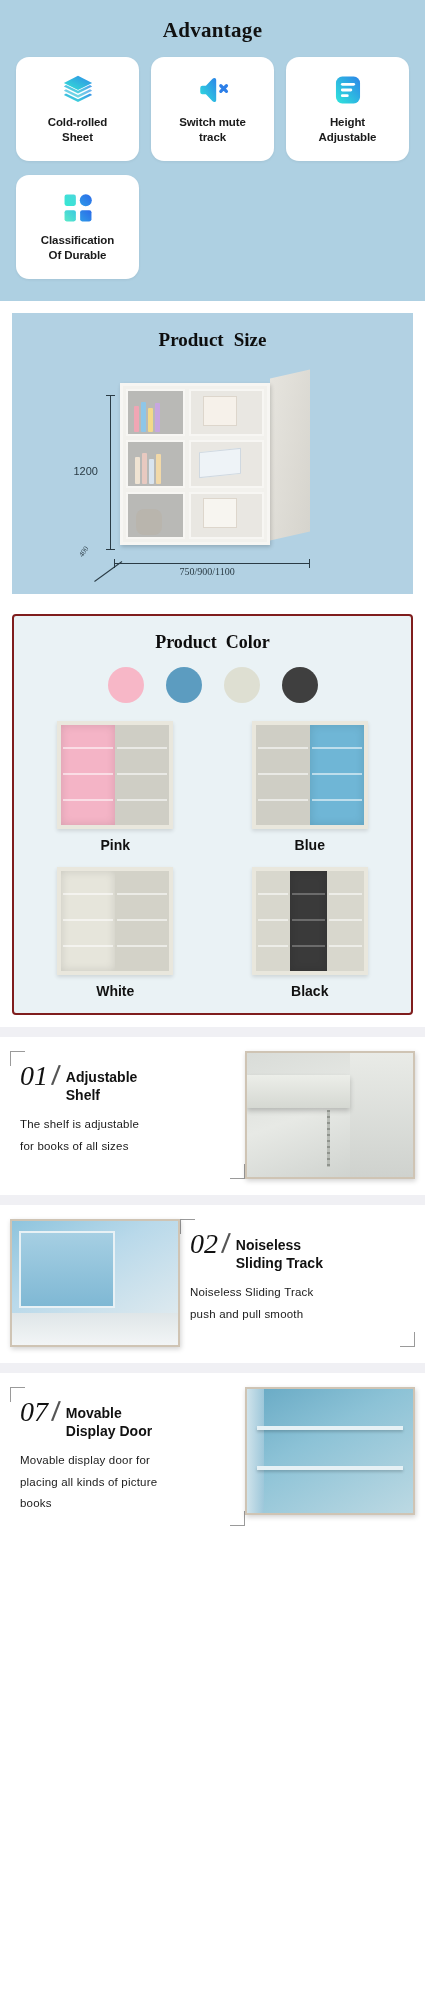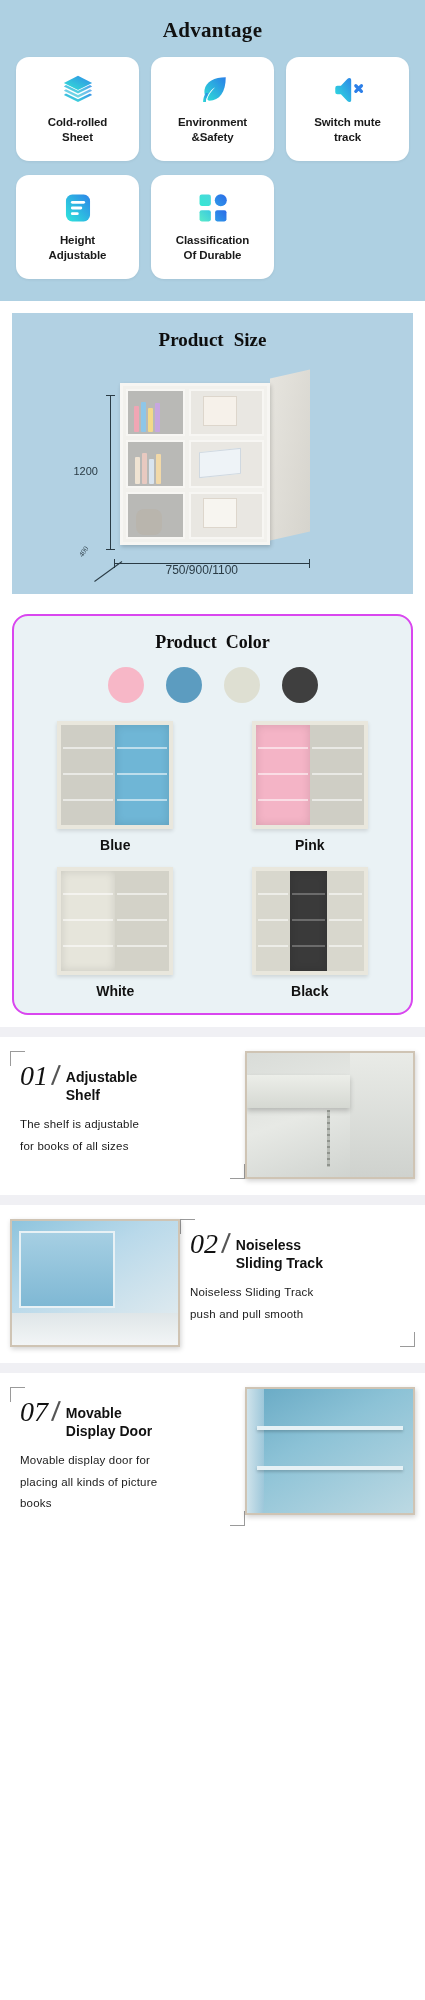--- a/index.html
+++ b/index.html
@@ -91,22 +91,22 @@
 
   .dim-h-line {
     position:absolute; left: 66px; bottom: 22px; width: 196px; height:1px; background:#2a3b45;
   }
   .dim-h-line::before, .dim-h-line::after {
     content:""; position:absolute; top:-4px; width:1px; height:9px; background:#2a3b45;
   }
   .dim-h-line::before { left:0; }
   .dim-h-line::after { right:0; }
   .dim-h-label {
-    position:absolute; left: 118px; bottom: 9px;
-    font-size: 12px; color:#2a3b45; font-family:Liberation Sans, sans-serif;
+    position:absolute; left: 132px; bottom: 9px;
+    font-size: 10px; color:#2a3b45; font-family:Liberation Serif, serif;
   }
   .dim-d-line {
     position:absolute; left: 40px; bottom: 24px; width: 34px; height:1px;
     background:#2a3b45; transform: rotate(-36deg); transform-origin: right center;
   }
   .dim-d-label {
     position:absolute; left: 30px; bottom: 30px;
     font-size: 7.5px; color:#2a3b45; font-family:"Liberation Serif", serif;
     transform: rotate(-55deg);
   }
@@ -146,22 +146,22 @@
     font-size: 13px; font-weight: bold; font-style: italic; color:#1c1c1c;
     font-family:"Liberation Sans", sans-serif;
     line-height: 1.55;
   }
   .size-bar .row .gap { display:inline-block; width: 18px; }
 
   
   .color-wrap { padding: 10px 12px 12px 12px; background:#fff; }
   .color-panel {
     background: #eaf2f5;
-    border: 2px solid #d946ef;
-    border-radius: 16px;
+    border: 2px solid #7f1d1d;
+    border-radius: 4px;
     padding: 16px 12px 14px 12px;
   }
   .color-title {
     text-align:center;
     font-family:"Liberation Serif", serif;
     font-weight:bold; font-size: 18px; color:#0d0d0d;
     margin-bottom: 14px;
   }
   .color-title .sp { display:inline-block; width:9px; }
   .swatches {
@@ -278,34 +278,20 @@
           </defs>
         <path d="M24 4 44 14 24 24 4 14z" fill="url(#g1)"></path>
         <path d="M24 25 41 17 44 19 24 29 4 19 7 17z" fill="url(#g1)" opacity=".85"></path>
         <path d="M24 31 41 23 44 25 24 35 4 25 7 23z" fill="url(#g1)" opacity=".7"></path>
         <path d="M24 37 41 29 44 31 24 41 4 31 7 29z" fill="url(#g1)" opacity=".95"></path>
       </svg>
       <div class="adv-label" style="white-space:pre-line">Cold-rolled
 Sheet</div>
     </div>
 
-    <div class="adv-card">
-      <svg class="adv-icon" viewBox="0 0 48 48">
-        <defs>
-            <linearGradient id="g2" x1="0" y1="1" x2="1" y2="0">
-          <stop offset="0" stop-color="#2EE0D6"></stop>
-              <stop offset="1" stop-color="#2A7FE8"></stop>
-            </linearGradient>
-          </defs>
-        <path d="M42 6C26 6 14 12 12 24c-1 7 3 12 3 12s3-11 12-16c-6 6-10 12-11 17 0 0 1 2 3 2 14 0 23-12 23-33z" fill="url(#g2)"></path>
-        <path d="M14 28c-3 5-4 9-4 13h4c0-4 1-8 3-12z" fill="url(#g2)"></path>
-      </svg>
-      <div class="adv-label" style="white-space:pre-line">Environment
-&amp;Safety</div>
-    </div>
 
     <div class="adv-card">
       <svg class="adv-icon" viewBox="0 0 48 48">
         <defs>
             <linearGradient id="g3" x1="0" y1="1" x2="1" y2="0">
           <stop offset="0" stop-color="#2FE3DD"></stop>
               <stop offset="1" stop-color="#2D86E8"></stop>
             </linearGradient>
           </defs>
         <path d="M26 7c-1 0-2 .5-3 1.5L14 18H9a3 3 0 0 0-3 3v6a3 3 0 0 0 3 3h5l9 9.5c1 1 2 1.5 3 1.5 1.5 0 2.5-1 2.5-3V10c0-2-1-3-2.5-3z" fill="url(#g3)"></path>
@@ -422,48 +408,48 @@
       <div class="swatch" style="background:#F7B7C7"></div>
       <div class="swatch" style="background:#5C9CC0"></div>
       <div class="swatch" style="background:#DEDFD2"></div>
       <div class="swatch" style="background:#3F3F3F"></div>
     </div>
 
     <div class="color-grid">
 
       <div class="color-item">
         <div class="shelf-img">
+          <div class="shelf-left shelf-door" style="background:#F4B4C6">
+            <span class="shelf-line" style="top:22%"></span>
+              <span class="shelf-line" style="top:48%"></span>
+              <span class="shelf-line" style="top:74%"></span>
+          </div>
+          <div class="shelf-right" style="background:#CFCEC5">
+            <span class="shelf-line" style="top:22%"></span>
+              <span class="shelf-line" style="top:48%"></span>
+              <span class="shelf-line" style="top:74%"></span>
+          </div>
+        </div>
+        <div class="color-label">Pink</div>
+      </div>
+
+      <div class="color-item">
+        <div class="shelf-img">
           <div class="shelf-left" style="background:#CFCEC5">
             <span class="shelf-line" style="top:22%"></span>
               <span class="shelf-line" style="top:48%"></span>
               <span class="shelf-line" style="top:74%"></span>
           </div>
           <div class="shelf-right shelf-door" style="background:#6FB6D6">
             <span class="shelf-line" style="top:22%"></span>
               <span class="shelf-line" style="top:48%"></span>
               <span class="shelf-line" style="top:74%"></span>
           </div>
         </div>
         <div class="color-label">Blue</div>
-      </div>
-
-      <div class="color-item">
-        <div class="shelf-img">
-          <div class="shelf-left shelf-door" style="background:#F4B4C6">
-            <span class="shelf-line" style="top:22%"></span>
-              <span class="shelf-line" style="top:48%"></span>
-              <span class="shelf-line" style="top:74%"></span>
-          </div>
-          <div class="shelf-right" style="background:#CFCEC5">
-            <span class="shelf-line" style="top:22%"></span>
-              <span class="shelf-line" style="top:48%"></span>
-              <span class="shelf-line" style="top:74%"></span>
-          </div>
-        </div>
-        <div class="color-label">Pink</div>
       </div>
 
       <div class="color-item">
         <div class="shelf-img" style="background:#DEDDD3">
           <div class="shelf-left shelf-door" style="background:#E6E5DB">
             <span class="shelf-line" style="top:22%"></span>
               <span class="shelf-line" style="top:48%"></span>
               <span class="shelf-line" style="top:74%"></span>
           </div>
           <div class="shelf-right" style="background:#D3D2C8">

